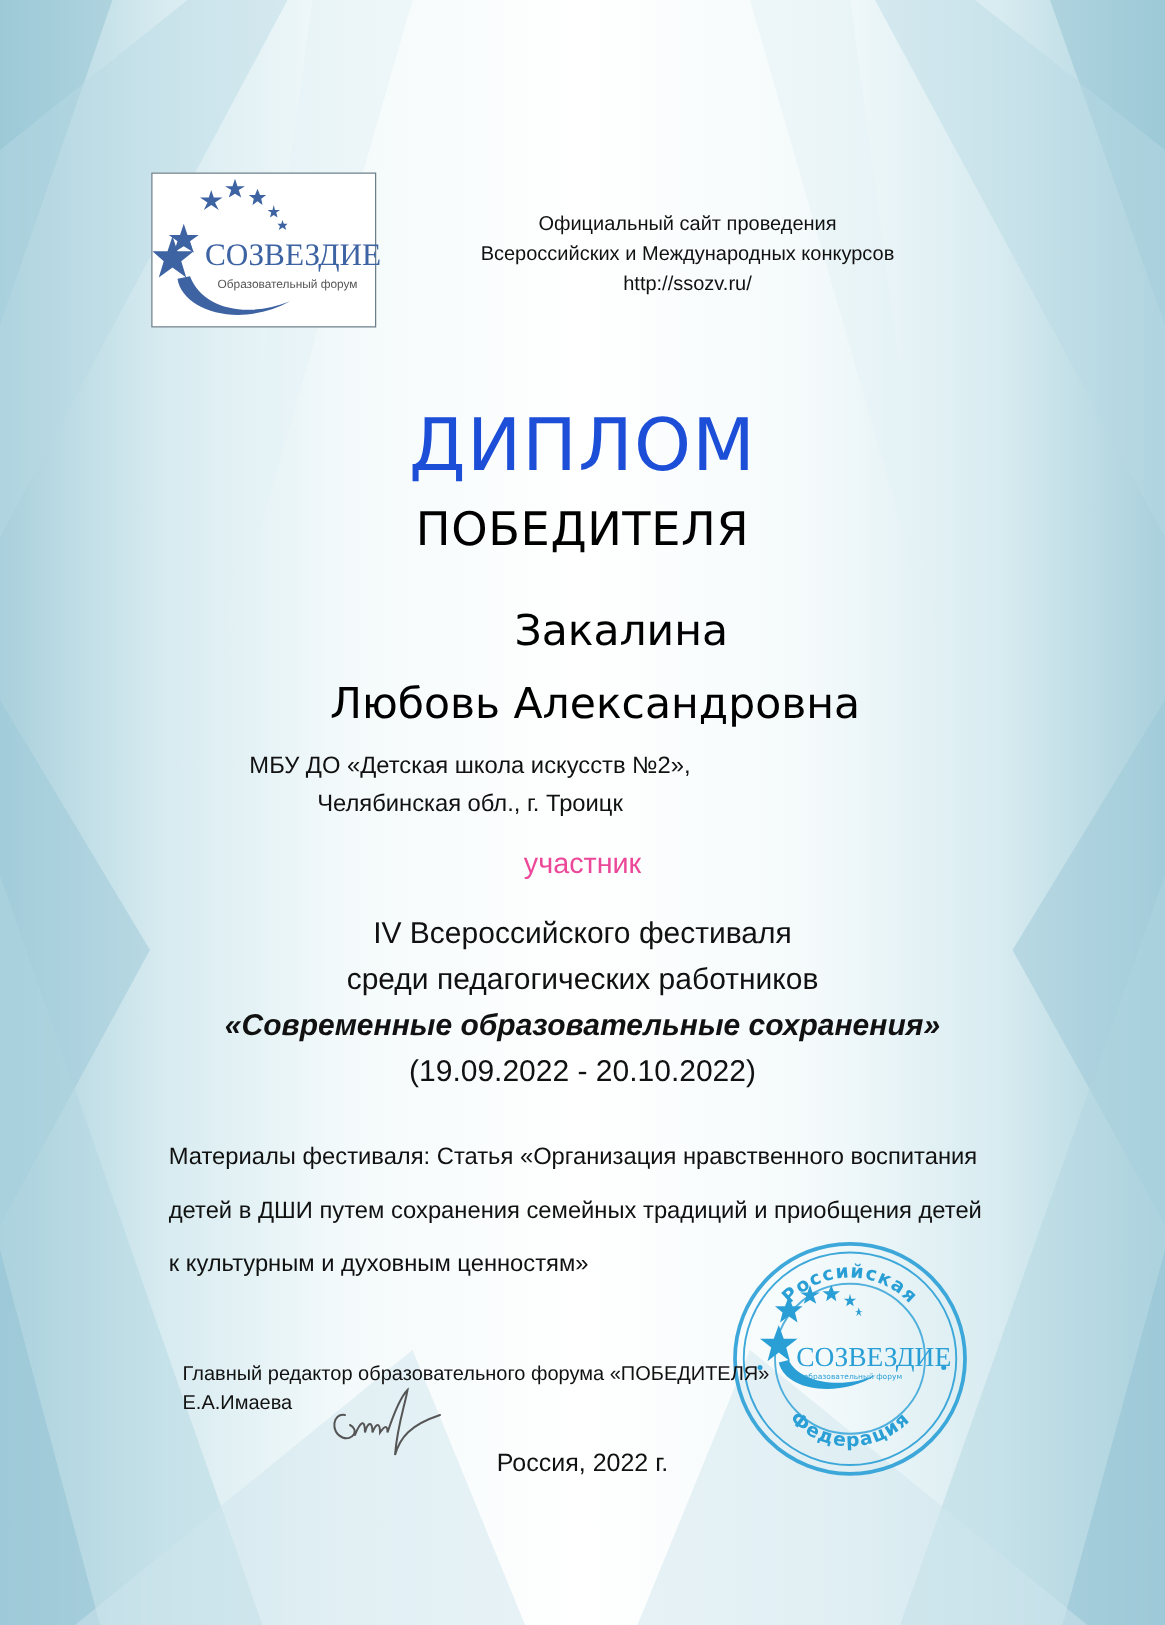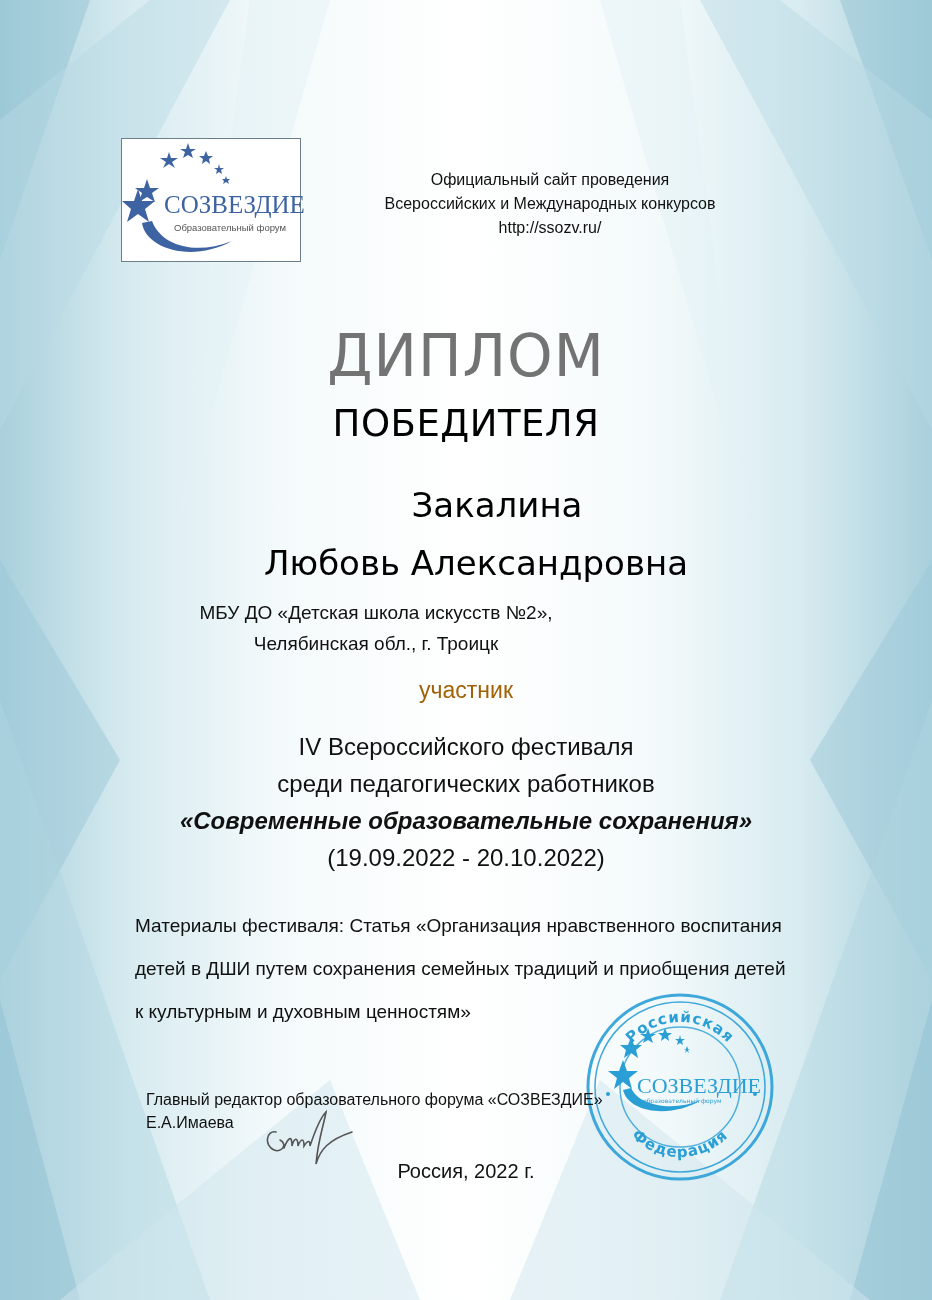--- a/index.html
+++ b/index.html
@@ -26,41 +26,41 @@
     font-size: 9.5px; color: #555;
   }
 
   .site-info {
     position: absolute; left: 330px; top: 168px; width: 440px; text-align: center;
     font-family: "Liberation Sans", sans-serif; font-size: 16px; line-height: 24px; color: #111;
   }
 
   .title-main {
     position: absolute; left: 0; top: 322px; width: 932px; text-align: center;
-    font-family: "DejaVu Sans", sans-serif; font-size: 58px; font-weight: 400; letter-spacing: 1px; color: #737373;
+    font-family: "DejaVu Sans", sans-serif; font-size: 58px; font-weight: 400; letter-spacing: 1px; color: #1d4ed8;
   }
   .title-sub {
     position: absolute; left: 0; top: 402px; width: 932px; text-align: center;
     font-family: "DejaVu Sans", sans-serif; font-size: 37px; letter-spacing: 0.5px; color: #000;
   }
   .name1 {
     position: absolute; left: 0; top: 485px; width: 932px; text-align: center;
     font-size: 34px; color: #000; margin-left: 31px;
   }
   .name2 {
     position: absolute; left: 0; top: 543px; width: 952px; text-align: center;
     font-size: 34px; color: #000;
   }
   .org {
     position: absolute; left: 0; top: 597px; width: 752px; text-align: center;
     font-family: "Liberation Sans", sans-serif; font-size: 19px; line-height: 31px; color: #111;
   }
   .role {
     position: absolute; left: 0; top: 677px; width: 932px; text-align: center;
-    font-family: "Liberation Sans", sans-serif; font-size: 23px; color: #a16207;
+    font-family: "Liberation Sans", sans-serif; font-size: 23px; color: #ec4899;
   }
   .fest {
     position: absolute; left: 0; top: 728px; width: 932px; text-align: center;
     font-family: "Liberation Sans", sans-serif; font-size: 24px; line-height: 37px; color: #111;
   }
   .fest .theme { font-weight: bold; font-style: italic; }
   .materials {
     position: absolute; left: 135px; top: 904px; width: 660px;
     font-family: "Liberation Sans", sans-serif; font-size: 19px; line-height: 43px; color: #111;
   }
@@ -168,21 +168,21 @@
         <path d="M40,100 C46,124 90,128 118,110 C90,122 56,116 48,98 Z"></path>
         <circle cx="25" cy="104" r="2"></circle>
         <circle cx="172" cy="104" r="2"></circle>
       </g>
       <text x="54" y="103" font-family="Liberation Serif, serif" font-size="22" fill="#2a9fd6">СОЗВЕЗДИЕ</text>
       <text x="60" y="113" font-family="DejaVu Sans, sans-serif" font-size="6" fill="#2a9fd6">образовательный форум</text>
     </svg>
   </div>
 
   <div class="editor">
-    <div>Главный редактор образовательного форума «СОЗВЕЗДИЕ»</div>
+    <div>Главный редактор образовательного форума «ПОБЕДИТЕЛЯ»</div>
     <div>Е.А.Имаева</div>
   </div>
 
   <div class="signature">
     <svg width="110" height="60" viewBox="0 0 110 60" xmlns="http://www.w3.org/2000/svg">
       <path d="M18,22 C8,20 6,36 16,40 C24,43 30,34 22,30 M26,38 C30,28 34,24 34,36 C36,28 40,26 40,36 C43,28 46,28 46,36 C50,30 52,30 52,36 C56,24 62,8 68,2 C66,14 60,30 58,54 C62,40 70,30 94,22" fill="none" stroke="#555" stroke-width="1.6" stroke-linecap="round"></path>
     </svg>
   </div>
 
   <div class="place">Россия, 2022 г.</div>

